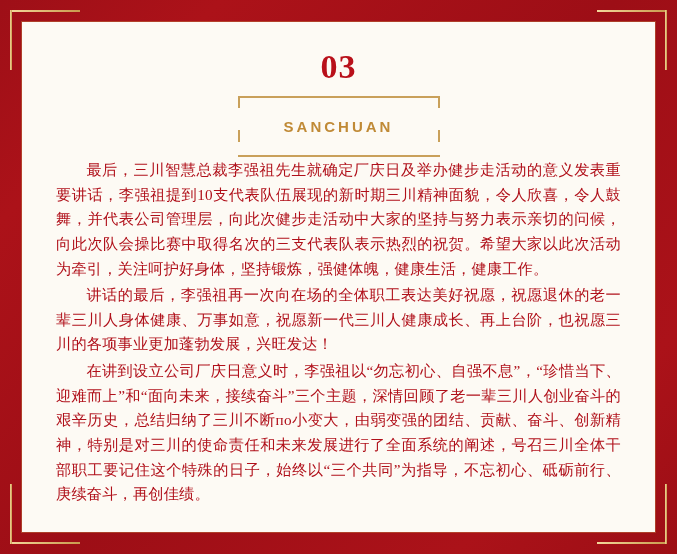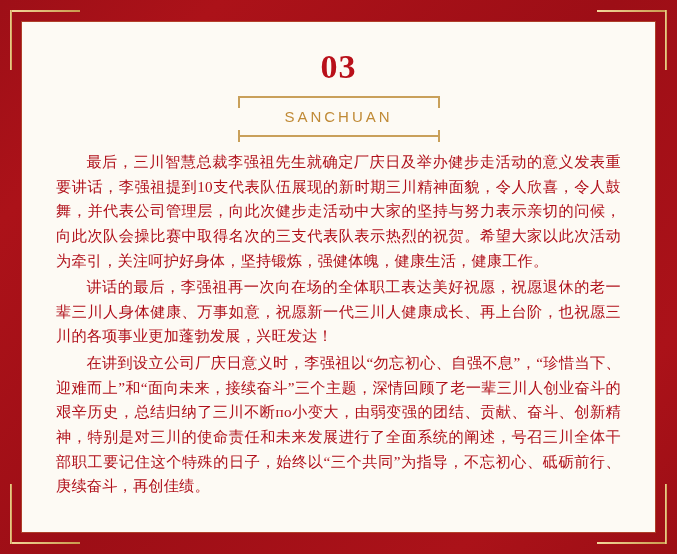--- a/index.html
+++ b/index.html
@@ -82,26 +82,27 @@
     font-weight: bold;
     color: #b9101a;
     letter-spacing: 1px;
     line-height: 1;
   }
   .label-box {
     position: absolute;
     top: 48px;
     left: 50%;
     transform: translateX(-50%);
-    padding: 11px 26px;
+    padding: 21px 26px;
     border-top: 2px solid #c9a05a;
     border-bottom: 2px solid #c9a05a;
     min-width: 150px;
     text-align: center;
     background: transparent;
+    font-weight: bold;
   }
   .label-box::before,
   .label-box::after {
     content: "";
     position: absolute;
     top: -2px;
     bottom: -2px;
     width: 2px;
     background: #c9a05a;
   }
@@ -110,21 +111,21 @@
   .label-text {
     font-family: "Liberation Sans", sans-serif;
     font-size: 15px;
     letter-spacing: 3px;
     color: #c08a36;
     line-height: 1;
   }
 
   
   .body-text {
-    margin-top: 10px;
+    margin-top: 18px;
   }
   .body-text p {
     margin: 0 0 2px 0;
     text-indent: 2em;
     font-family: "Liberation Serif", serif;
     font-size: 15.2px;
     line-height: 1.62;
     color: #b0101a;
     text-align: justify;
     text-justify: inter-ideograph;

